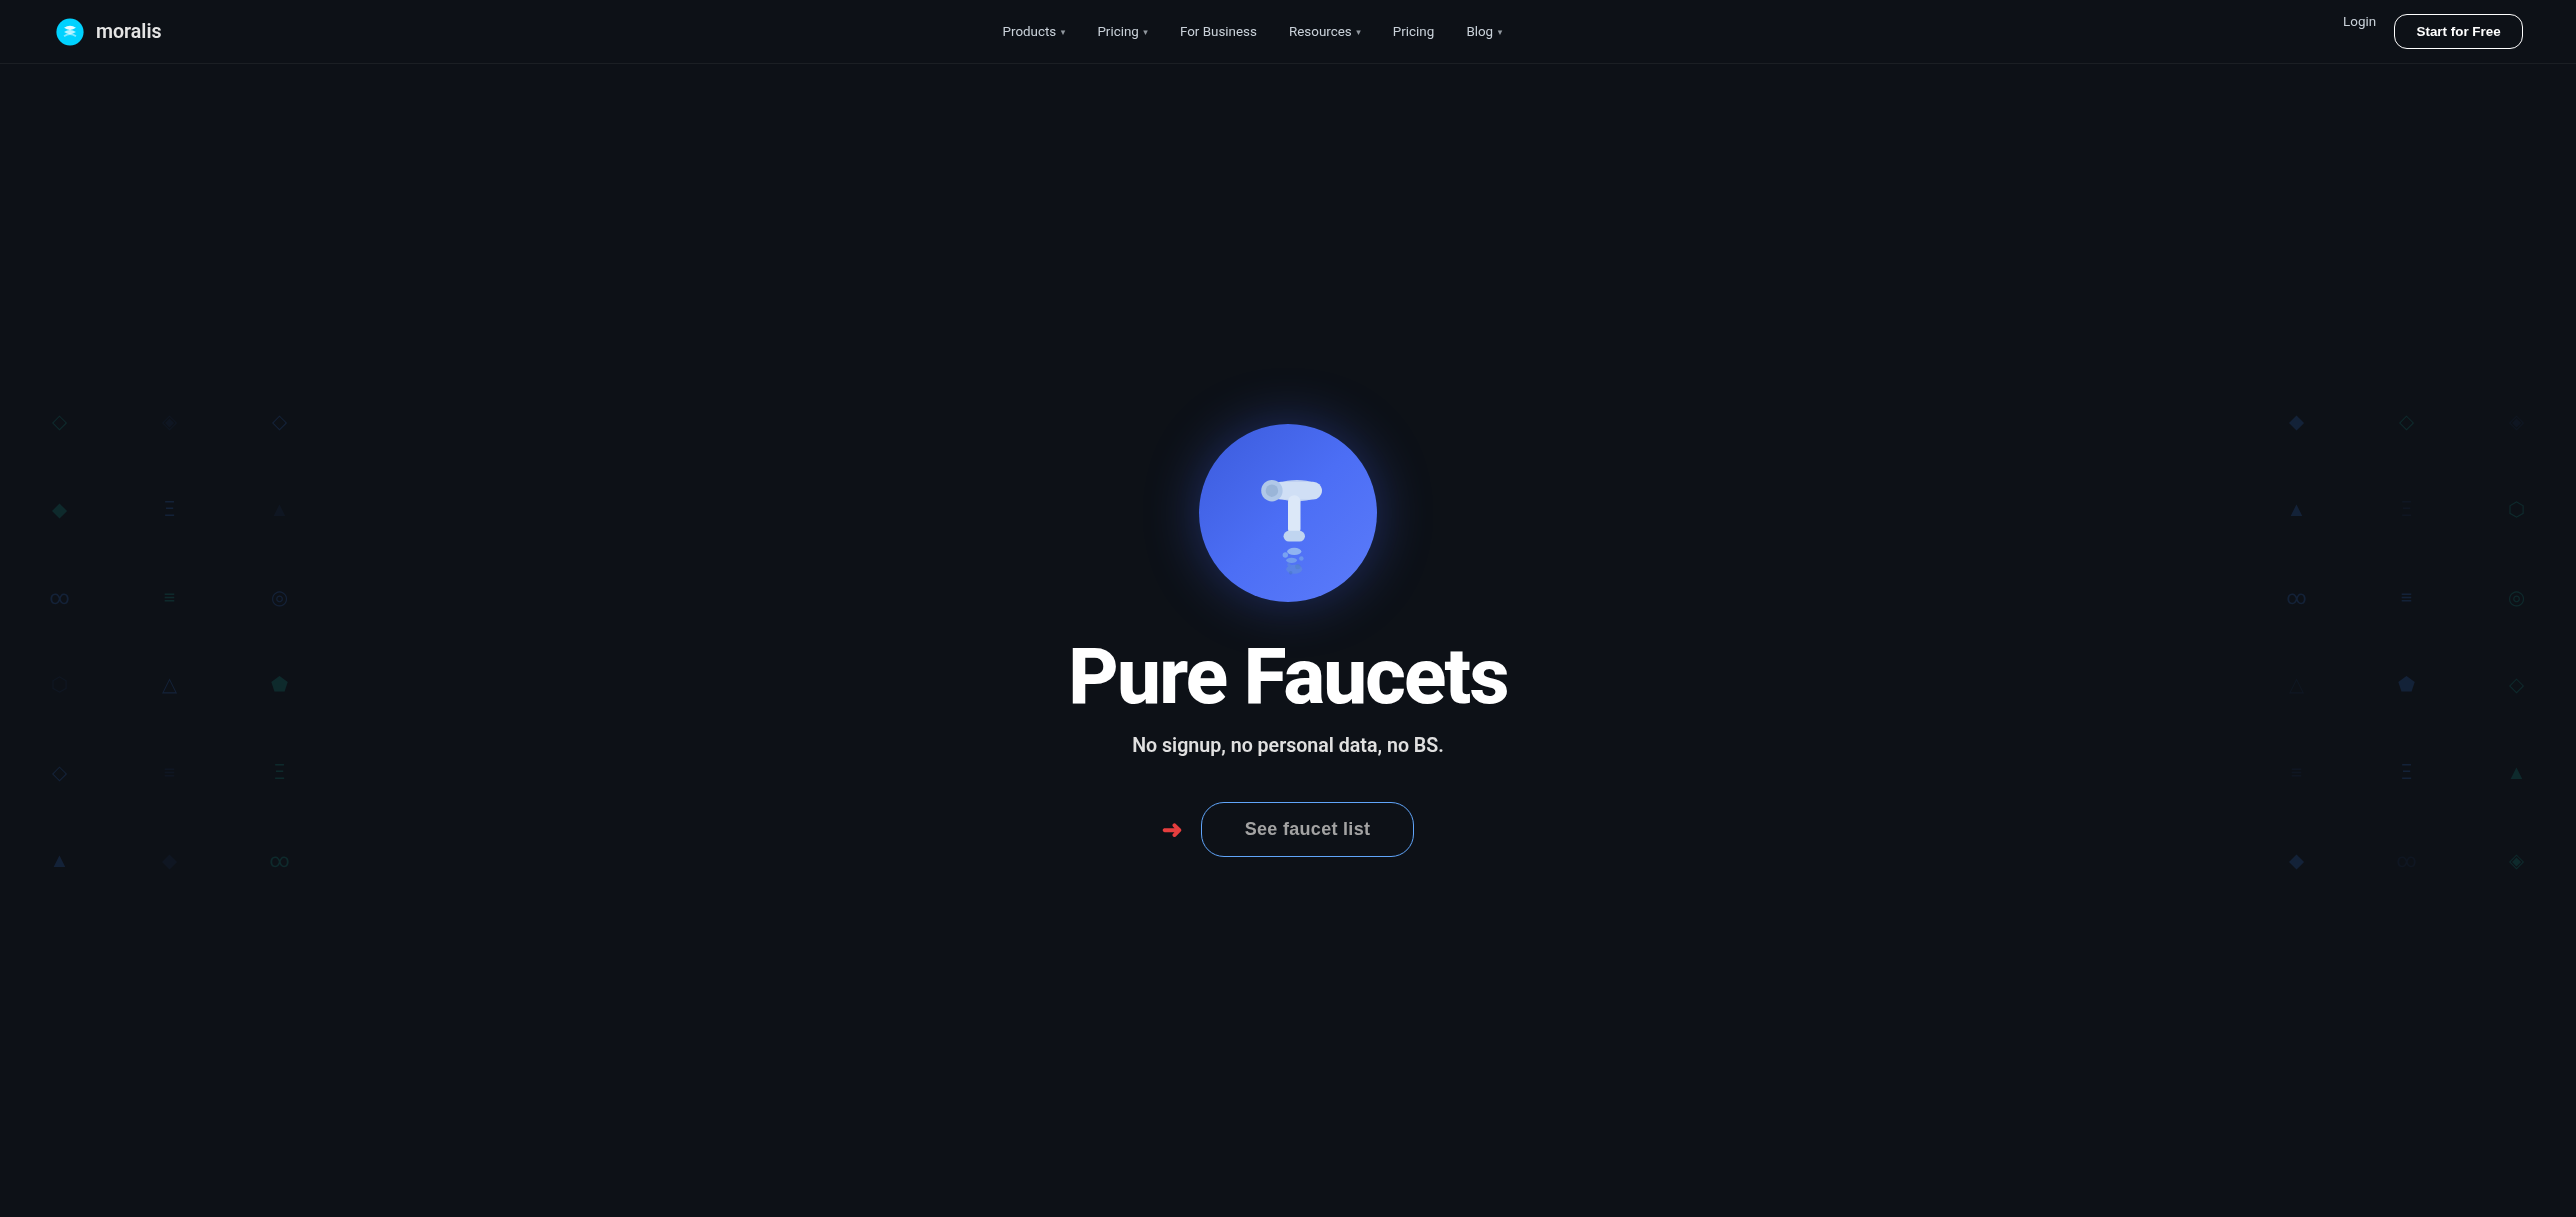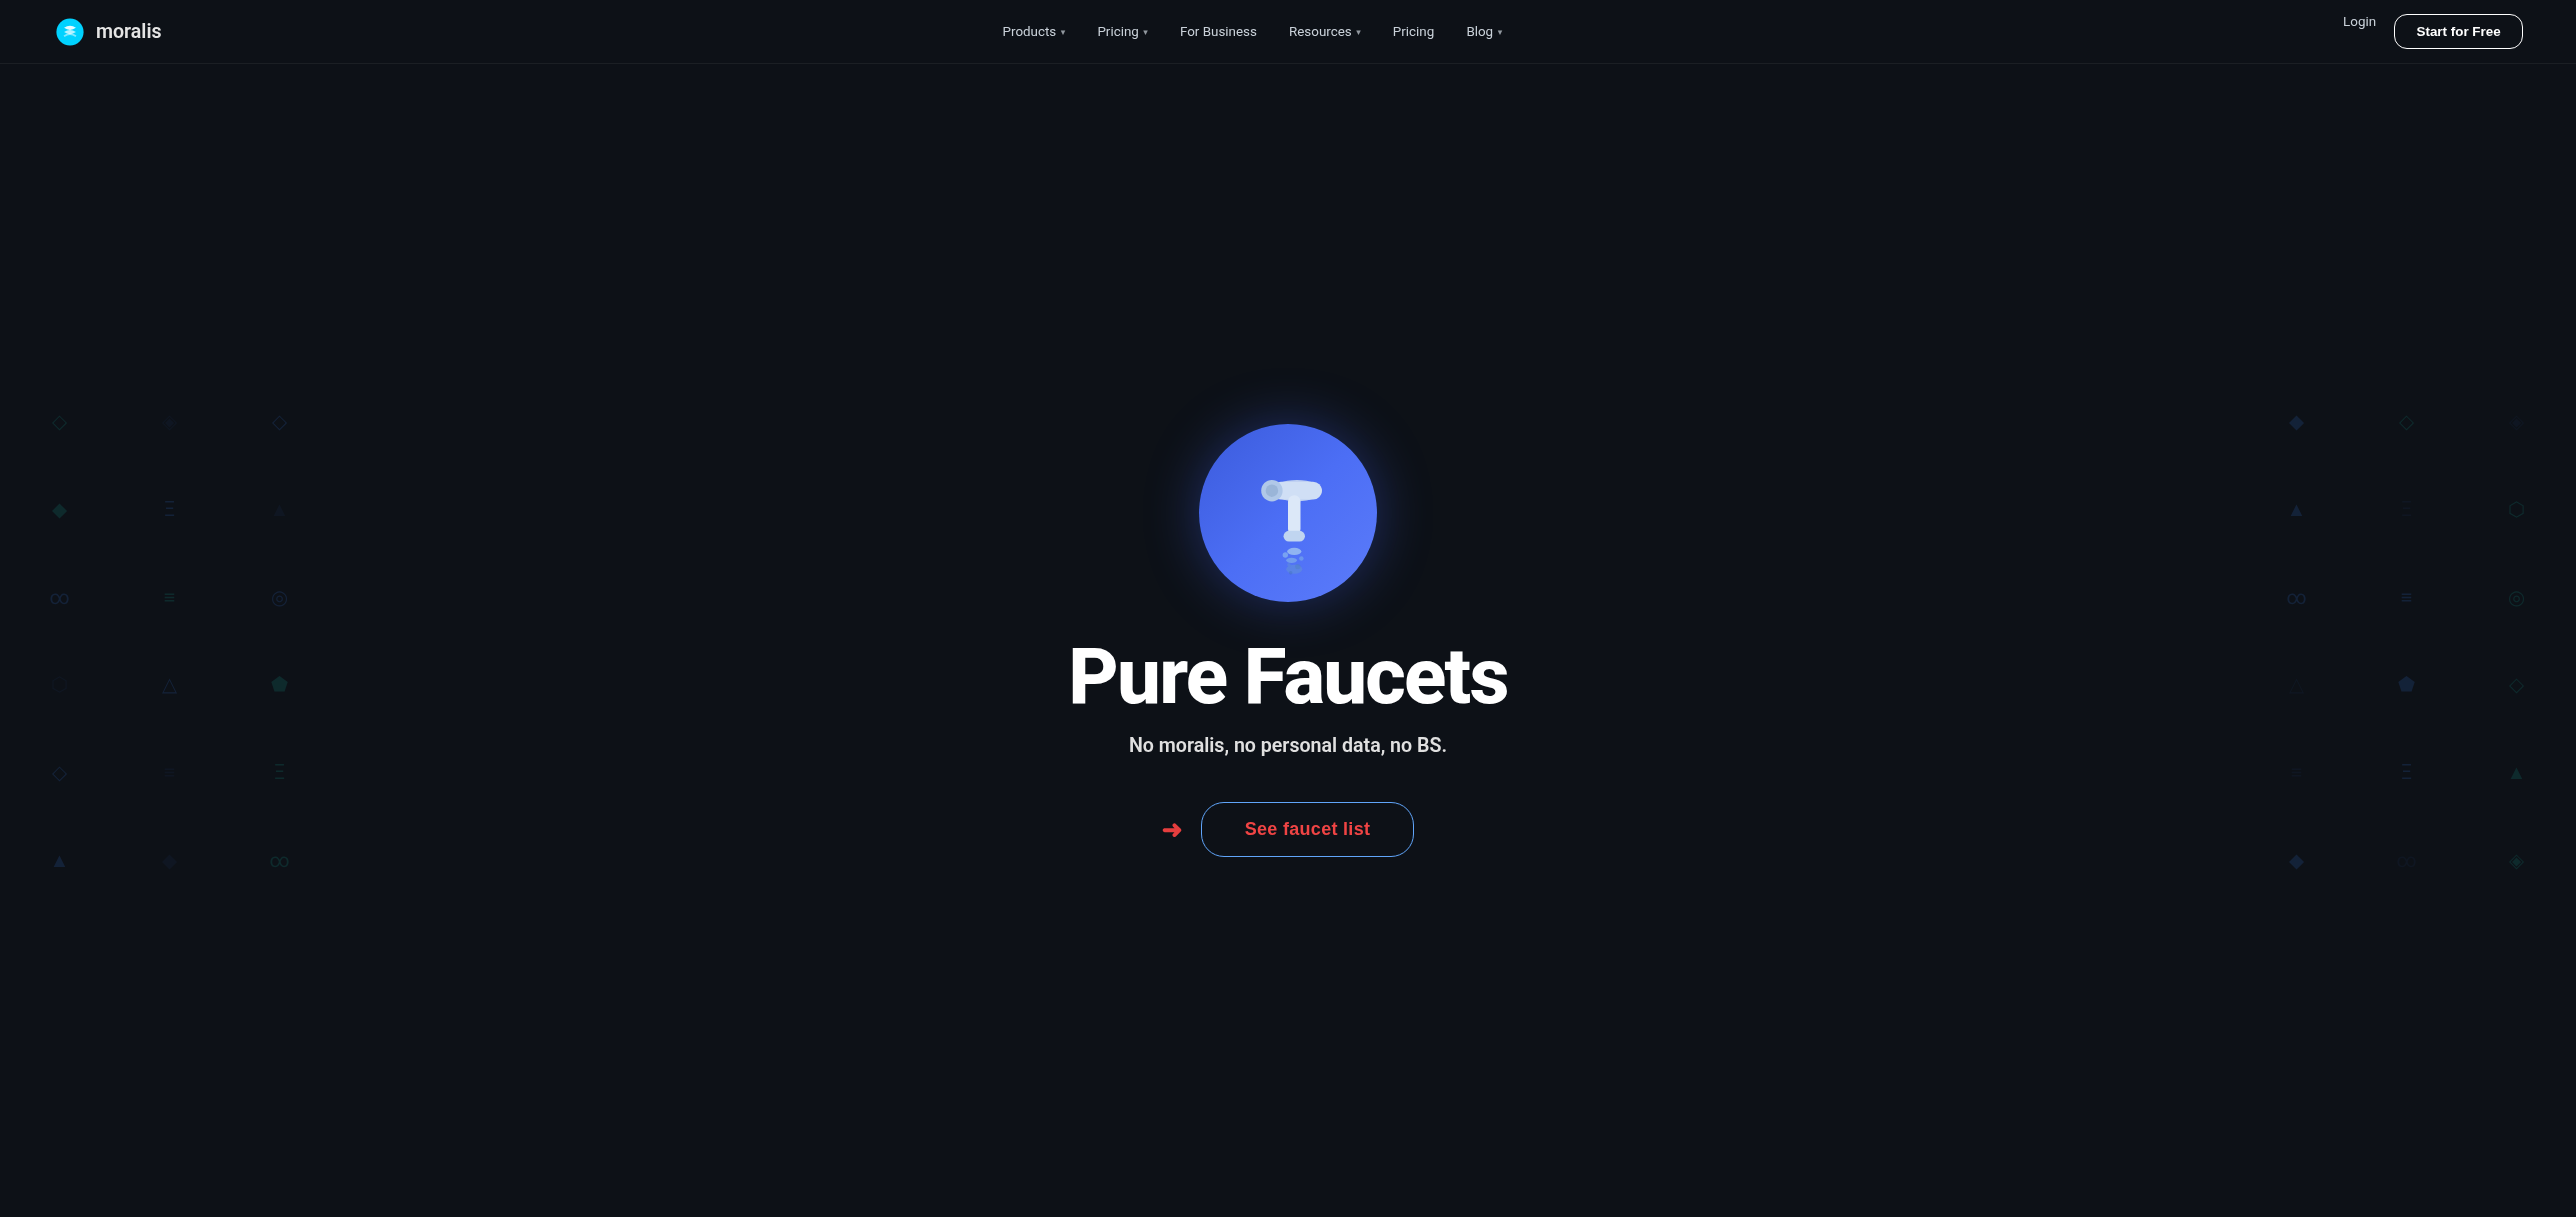--- a/index.html
+++ b/index.html
@@ -156,21 +156,21 @@
     }
 
     .arrow-icon {
       color: #e53e3e;
       font-size: 25px;
       font-weight: bold;
     }
 
     .faucet-list-btn {
       background: transparent;
-      color: #ef4444;
+      color: #a3a3a3;
       border: 1.8px solid #60a5fa;
       padding: 16px 43px;
       border-radius: 23px;
       font-size: 18px;
       font-weight: 700;
       cursor: pointer;
       transition: all 0.2s;
       letter-spacing: 0.3px;
     }
 
@@ -345,21 +345,21 @@
       <circle cx="86" cy="135" r="3" fill="#5080c8" opacity="0.6"></circle>
       <circle cx="78" cy="142" r="2" fill="#4070b8" opacity="0.4"></circle>
 
       <ellipse cx="57" cy="50" rx="12" ry="12" fill="#b0c8e8"></ellipse>
       <ellipse cx="57" cy="50" rx="7" ry="7" fill="#9ab5d8"></ellipse>
     </svg>
   </div>
 
   <h1 class="hero-title">Pure Faucets</h1>
 
-  <p class="hero-subtitle">No moralis, no personal data, no BS.</p>
+  <p class="hero-subtitle">No signup, no personal data, no BS.</p>
 
   <div class="cta-wrapper">
     <span class="arrow-icon">➜</span>
     <button class="faucet-list-btn">See faucet list</button>
   </div>
 
 </section>
 
 
 </body></html>

